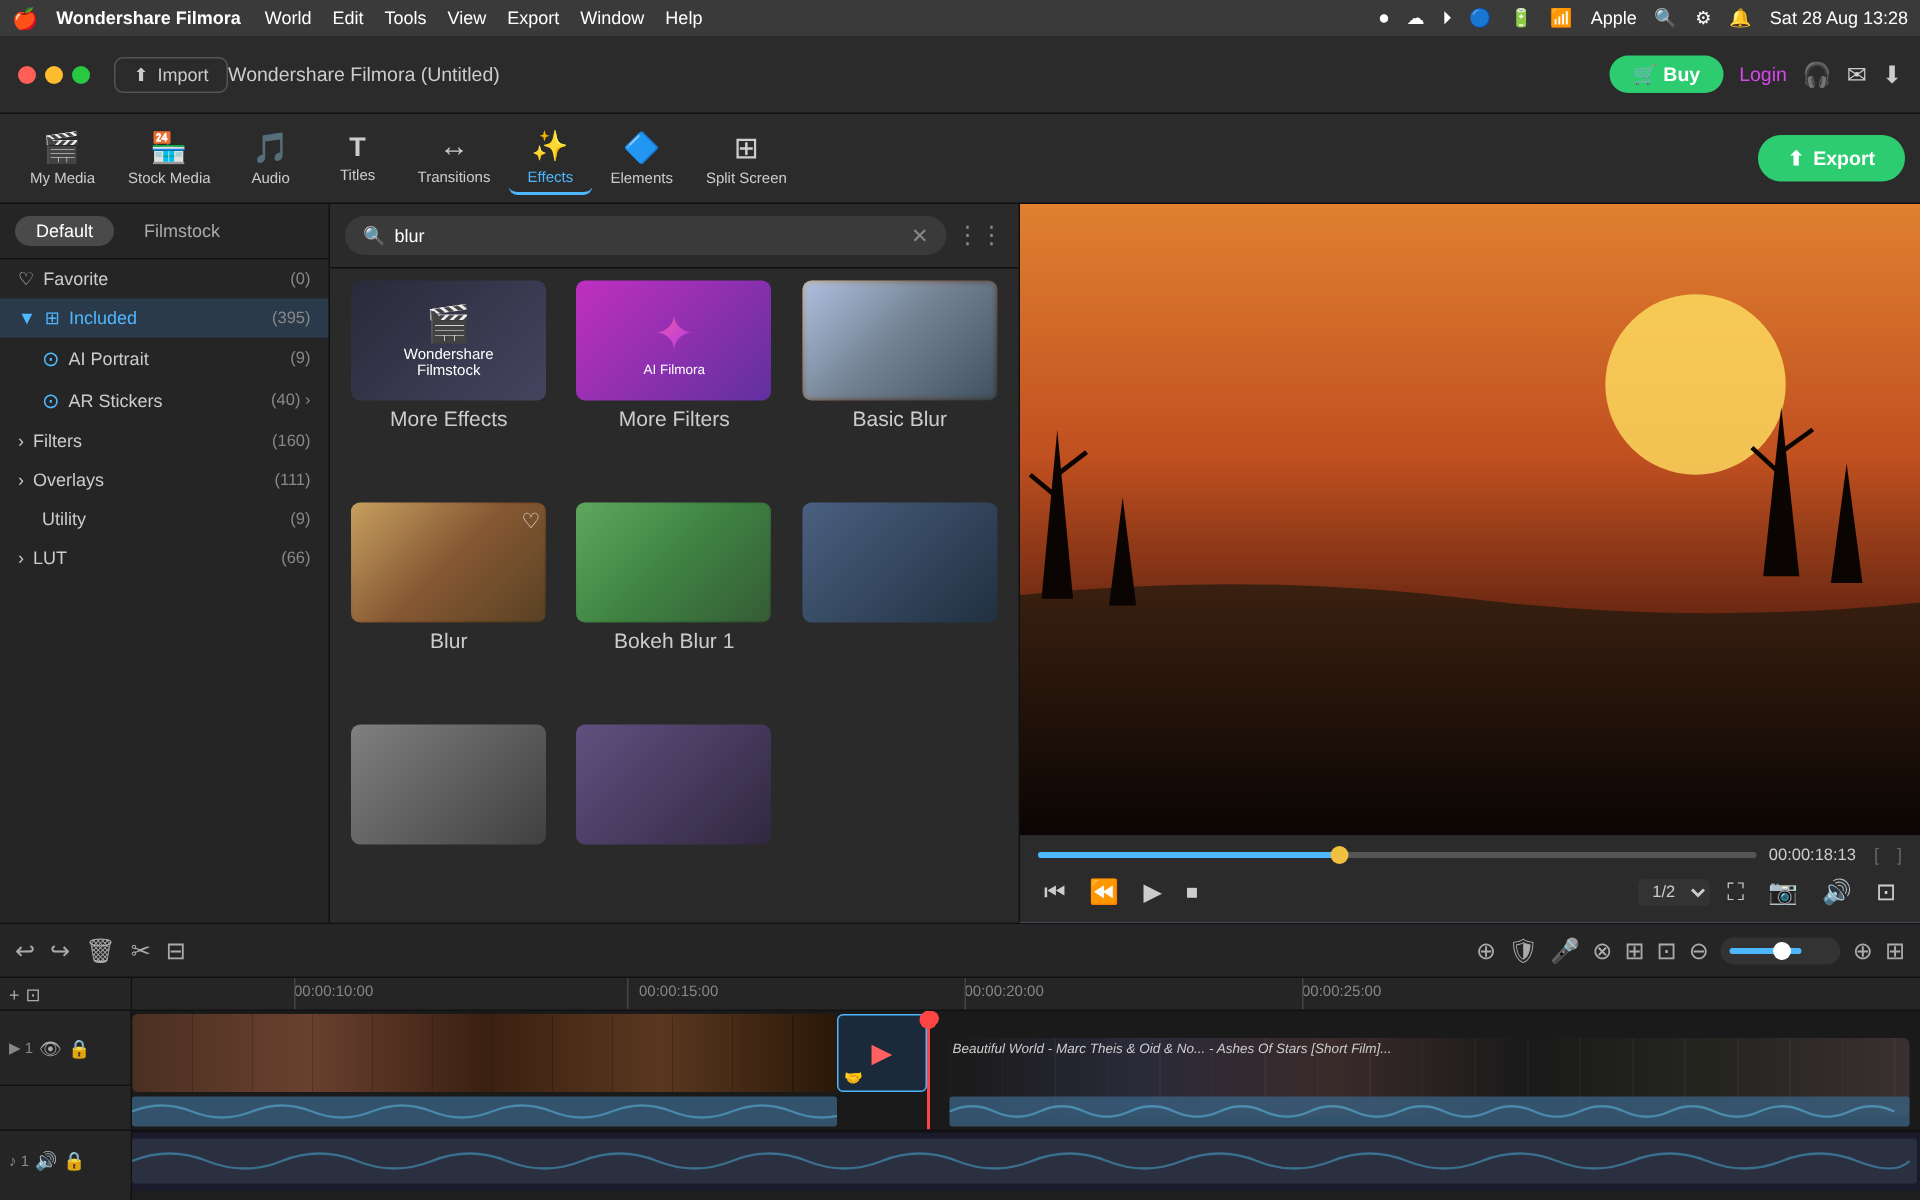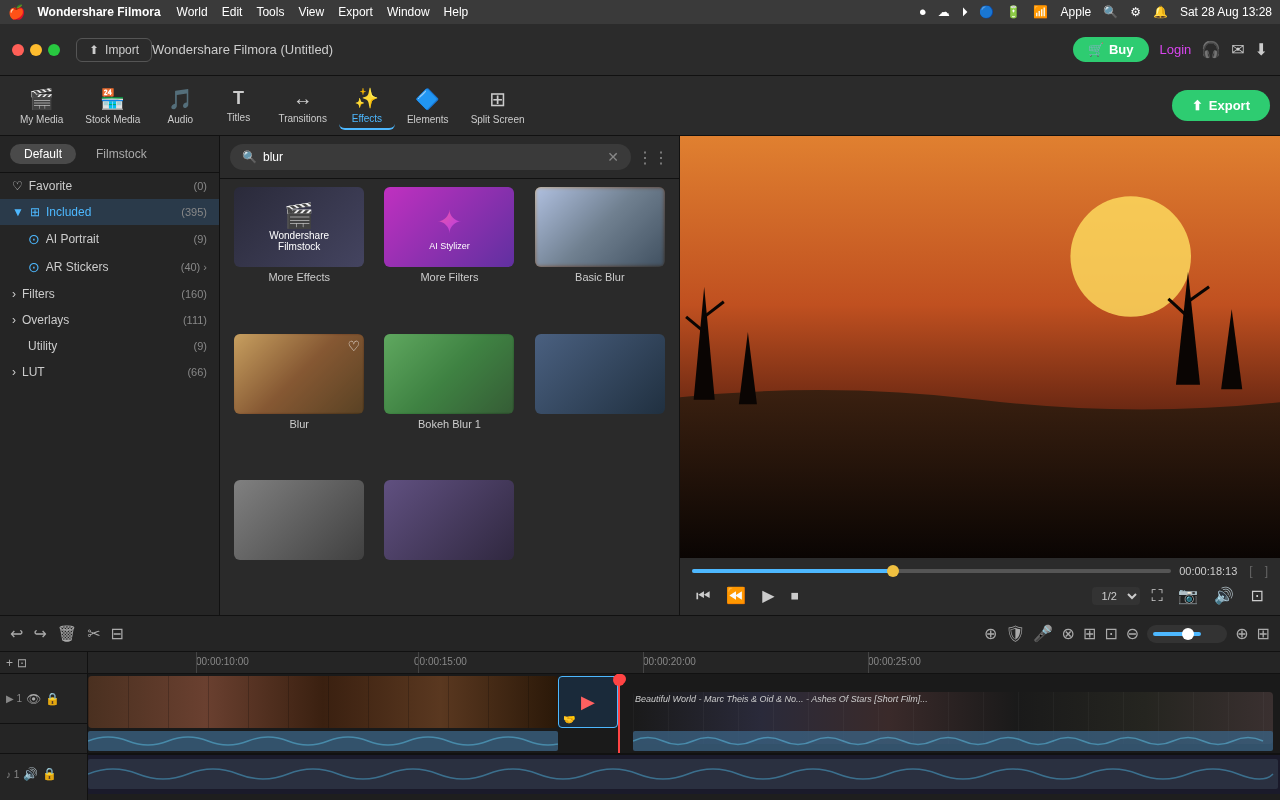--- a/index.html
+++ b/index.html
@@ -116,21 +116,21 @@
     .search-clear { color: #888; cursor: pointer; font-size: 14px; }
     .search-dots { color: #888; font-size: 16px; cursor: pointer; }
     .effects-grid {
       flex: 1; overflow-y: auto; padding: 8px; display: grid; grid-template-columns: repeat(3, 1fr); gap: 8px;
     }
     .effect-card { display: flex; flex-direction: column; align-items: center; cursor: pointer; }
     .effect-thumb {
       width: 130px; height: 80px; border-radius: 6px; overflow: hidden; position: relative;
       background: #444;
     }
-    .effect-label { font-size: 11px; color: #ccc; margin-top: 4px; text-align: center; }
+    .effect-label { font-size: 14px; color: #ccc; margin-top: 4px; text-align: center; }
     .heart-overlay {
       position: absolute; top: 4px; right: 4px; color: #fff; font-size: 14px; opacity: 0.8;
     }
 
     
     #preview-panel {
       flex: 1; height: 100%; background: #c4b5fd; display: flex; flex-direction: column;
     }
     .video-preview {
       flex: 1; background: #000; position: relative; display: flex; align-items: center; justify-content: center;
@@ -407,21 +407,21 @@
             <div class="filmora-logo-sm">Wondershare<br>Filmstock</div>
           </div>
         </div>
         <span class="effect-label">More Effects</span>
       </div>
 
       <div class="effect-card">
         <div class="effect-thumb thumb-ai">
           <div style="text-align:center;">
             <div style="font-size:32px;background:linear-gradient(135deg,#ff6090,#a030ff);-webkit-background-clip:text;-webkit-text-fill-color:transparent;">✦</div>
-            <div style="font-size:9px;color:#fff;">AI Stylizer</div>
+            <div style="font-size:9px;color:#fff;">AI Filmora</div>
           </div>
         </div>
         <span class="effect-label">More Filters</span>
       </div>
 
       <div class="effect-card">
         <div class="effect-thumb thumb-blur">
           <div style="width:100%;height:100%;background:linear-gradient(135deg,#b0c0e0,#708090,#405060);filter:blur(2px);"></div>
         </div>
         <span class="effect-label">Basic Blur</span>
@@ -568,21 +568,21 @@
         <button style="background:none;border:none;color:#aaa;font-size:12px;cursor:pointer;">🔊</button>
         <button style="background:none;border:none;color:#aaa;font-size:12px;cursor:pointer;">🔒</button>
       </div>
     </div>
 
     <div class="timeline-main">
 
       <div class="timeline-ruler">
         <span class="ruler-mark" style="left:108px;">00:00:10:00</span>
         <div class="ruler-line" style="left:108px;"></div>
-        <span class="ruler-mark" style="left:326px;">00:00:15:00</span>
+        <span class="ruler-mark" style="left:338px;">00:00:15:00</span>
         <div class="ruler-line" style="left:330px;"></div>
         <span class="ruler-mark" style="left:555px;">00:00:20:00</span>
         <div class="ruler-line" style="left:555px;"></div>
         <span class="ruler-mark" style="left:780px;">00:00:25:00</span>
         <div class="ruler-line" style="left:780px;"></div>
       </div>
 
       <div class="tl-video-track" style="height:80px;position:relative;">
 
         <div style="position:absolute;left:0;top:2px;width:470px;height:52px;background:linear-gradient(90deg,#4a3020,#6a4030,#3a2010,#5a3820,#2a1808);border-radius:4px;overflow:hidden;display:flex;align-items:stretch;">

